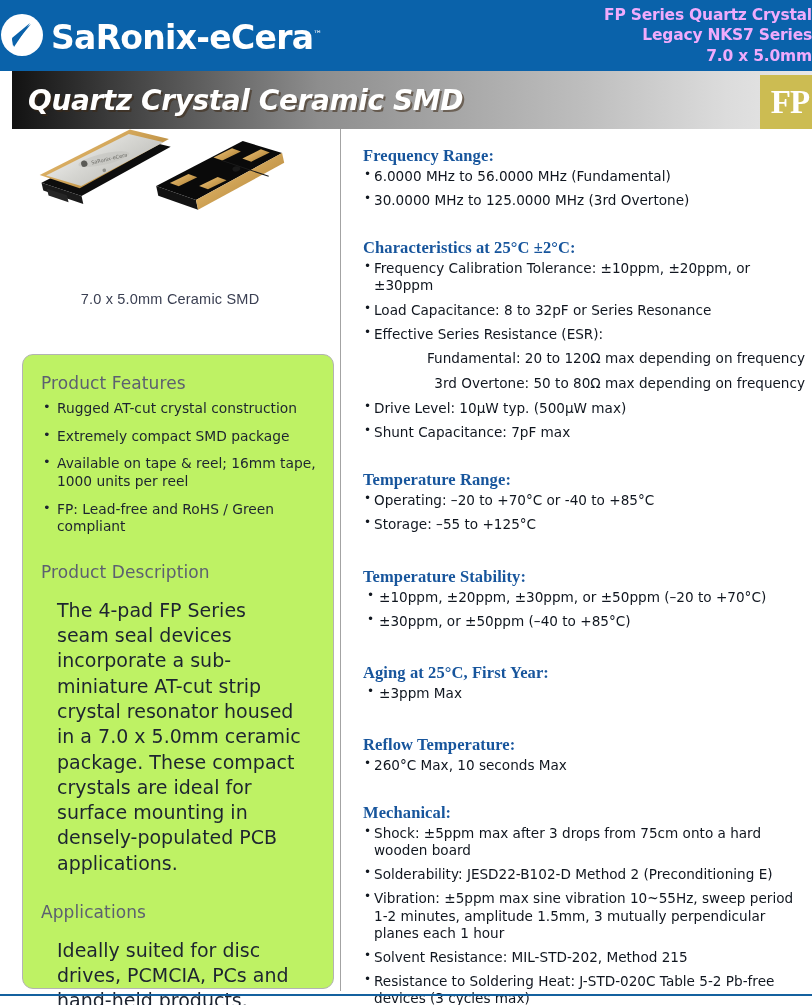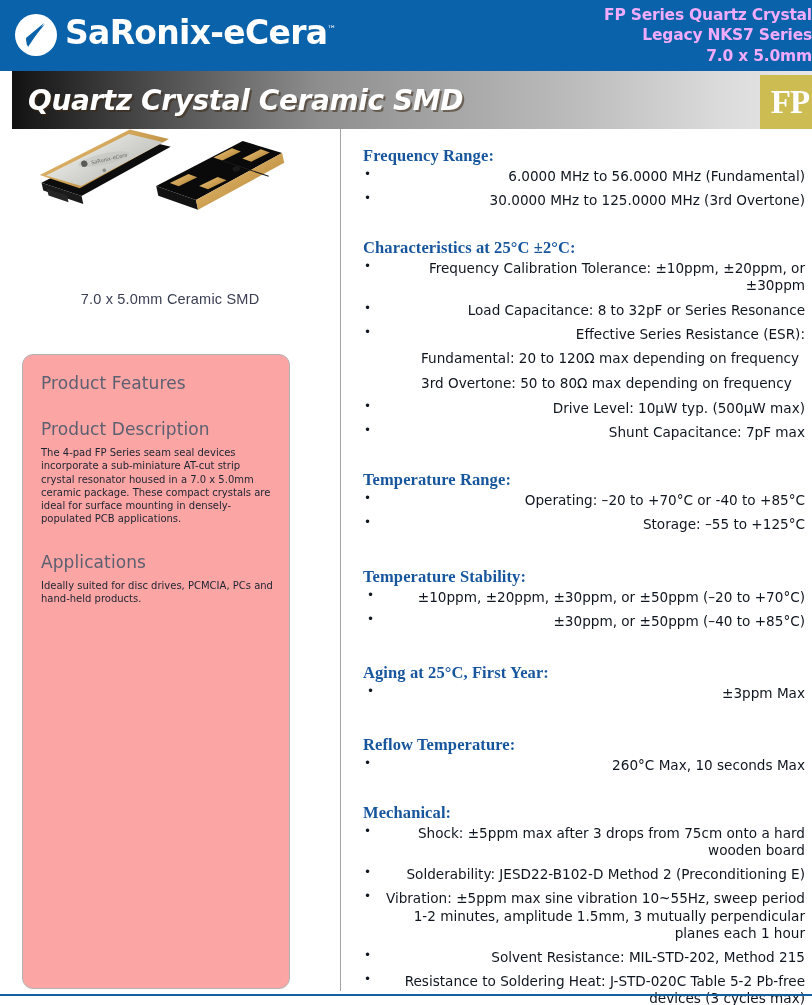--- a/index.html
+++ b/index.html
@@ -20,22 +20,21 @@
     position: absolute;
     left: 0; top: 0;
     width: 812px; height: 71px;
     background: #0a62aa;
     display: flex;
     align-items: center;
     justify-content: space-between;
   }
   .logo-wrap {
     display: flex;
-    align-items: flex-start;
-    padding-left: 14px;
+    align-items: flex-end;
     margin-top: -2px;
   }
   .logo-mark {
     width: 44px; height: 44px;
     flex: 0 0 44px;
     margin-right: 7px;
   }
   .logo-text {
     color: #ffffff;
     font-size: 33px;
@@ -129,23 +128,23 @@
     font-size: 14.5px;
     font-family: Liberation Sans, sans-serif;
     margin-top: 8px;
     letter-spacing: 0.2px;
   }
 
   
   .info-panel {
     position: absolute;
     left: 22px; top: 225px;
-    width: 268px;
+    width: 312px;
     height: 635px;
-    background: #fca5a5;
+    background: #bef264;
     border: 1px solid #b3b3b3;
     border-radius: 11px;
     box-sizing: border-box;
     padding: 18px 16px 10px 18px;
   }
   .panel-heading {
     color: #5c6070;
     font-size: 17px;
     font-family: "DejaVu Sans", sans-serif;
     margin: 0 0 7px 0;
@@ -169,42 +168,41 @@
   }
   .feat-list li:before {
     content: "\2022";
     position: absolute;
     left: 2px; top: -1px;
     font-size: 13px;
     color: #1d2430;
   }
   .panel-para {
     color: #1d2430;
-    font-size: 10px;
+    font-size: 19px;
     line-height: 1.33;
-    margin: 0;
+    margin: 16px;
     font-family: "DejaVu Sans", sans-serif;
   }
 
   
   .spec-block { margin: 0 0 0 0; padding: 0 8px 0 22px; }
   .spec-block.first { padding-top: 17px; }
   .spec-title {
     color: #17559c;
     font-family: "Liberation Serif", serif;
     font-weight: bold;
     font-size: 16.5px;
     margin: 0 0 2px 0;
     letter-spacing: 0.1px;
   }
   .spec-list {
     list-style: none;
     margin: 0 0 0 0;
     padding: 0;
-    text-align: right;
   }
   .spec-list li {
     position: relative;
     padding-left: 11px;
     margin-bottom: 7px;
     color: #10161f;
     font-size: 13.6px;
     line-height: 1.26;
     font-family: "DejaVu Sans", sans-serif;
   }
@@ -220,20 +218,21 @@
     list-style: none;
     margin: 0;
     padding: 0 0 0 58px;
   }
   .spec-sub li {
     color: #10161f;
     font-size: 13.6px;
     line-height: 1.26;
     margin-bottom: 8px;
     font-family: "DejaVu Sans", sans-serif;
+    text-align: right;
   }
   .gap-md { height: 22px; }
   .gap-lg { height: 26px; }
 
   
   .bottom-rule {
     position: absolute;
     left: 0; bottom: 9px;
     width: 812px;
     height: 2px;
@@ -308,20 +307,26 @@
           <path d="M44 39 L64 34 L72 39 L52 44 Z" fill="url(#goldg)"></path>
           <ellipse cx="84" cy="30" rx="4" ry="2.6" fill="#191919"></ellipse>
           <path d="M72 19 L114 44" stroke="#1c1c1c" stroke-width="1" fill="none"></path>
         </g>
       </svg>
       <div class="photo-caption">7.0 x 5.0mm Ceramic SMD</div>
     </div>
 
     <div class="info-panel">
       <div class="panel-heading">Product Features</div>
+      <ul class="feat-list">
+        <li>Rugged AT-cut crystal construction</li>
+        <li>Extremely compact SMD package</li>
+        <li>Available on tape &amp; reel; 16mm tape, 1000 units per reel</li>
+        <li>FP: Lead-free and RoHS / Green compliant</li>
+      </ul>
 
       <div class="panel-heading spaced">Product Description</div>
       <p class="panel-para">The 4-pad FP Series seam seal devices incorporate a sub-miniature AT-cut strip crystal resonator housed in a 7.0 x 5.0mm ceramic package. These compact crystals are ideal for surface mounting in densely-populated PCB applications.</p>
 
       <div class="panel-heading spaced">Applications</div>
       <p class="panel-para">Ideally suited for disc drives, PCMCIA, PCs and hand-held products.</p>
     </div>
   </div>
 
   <div class="col-right">

